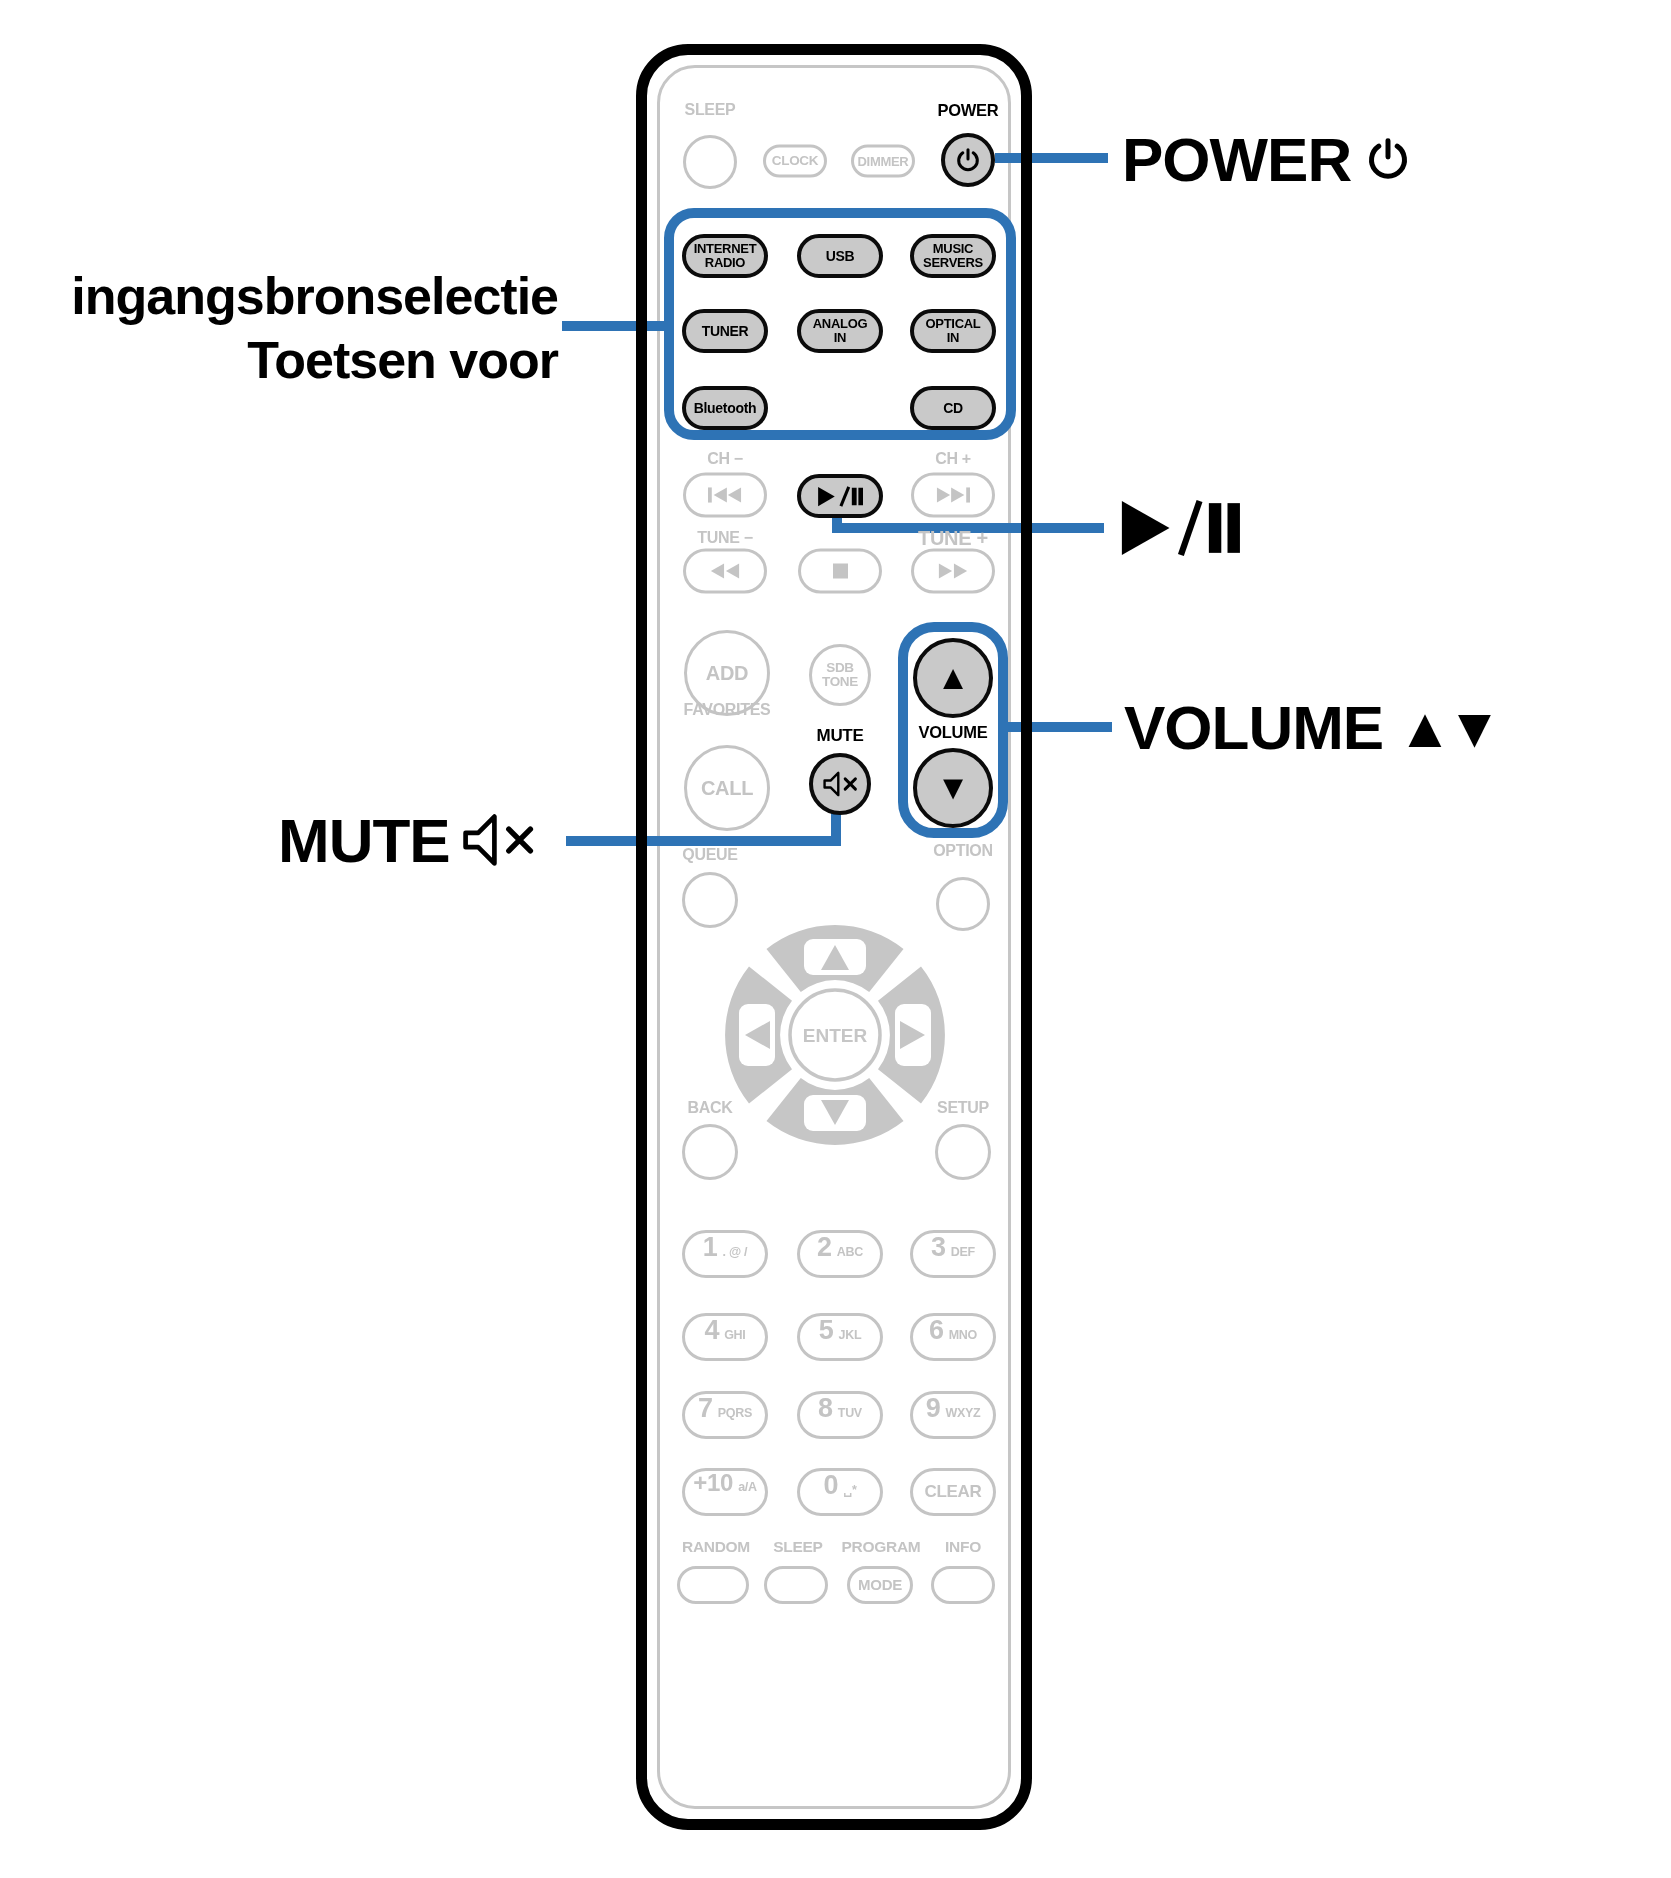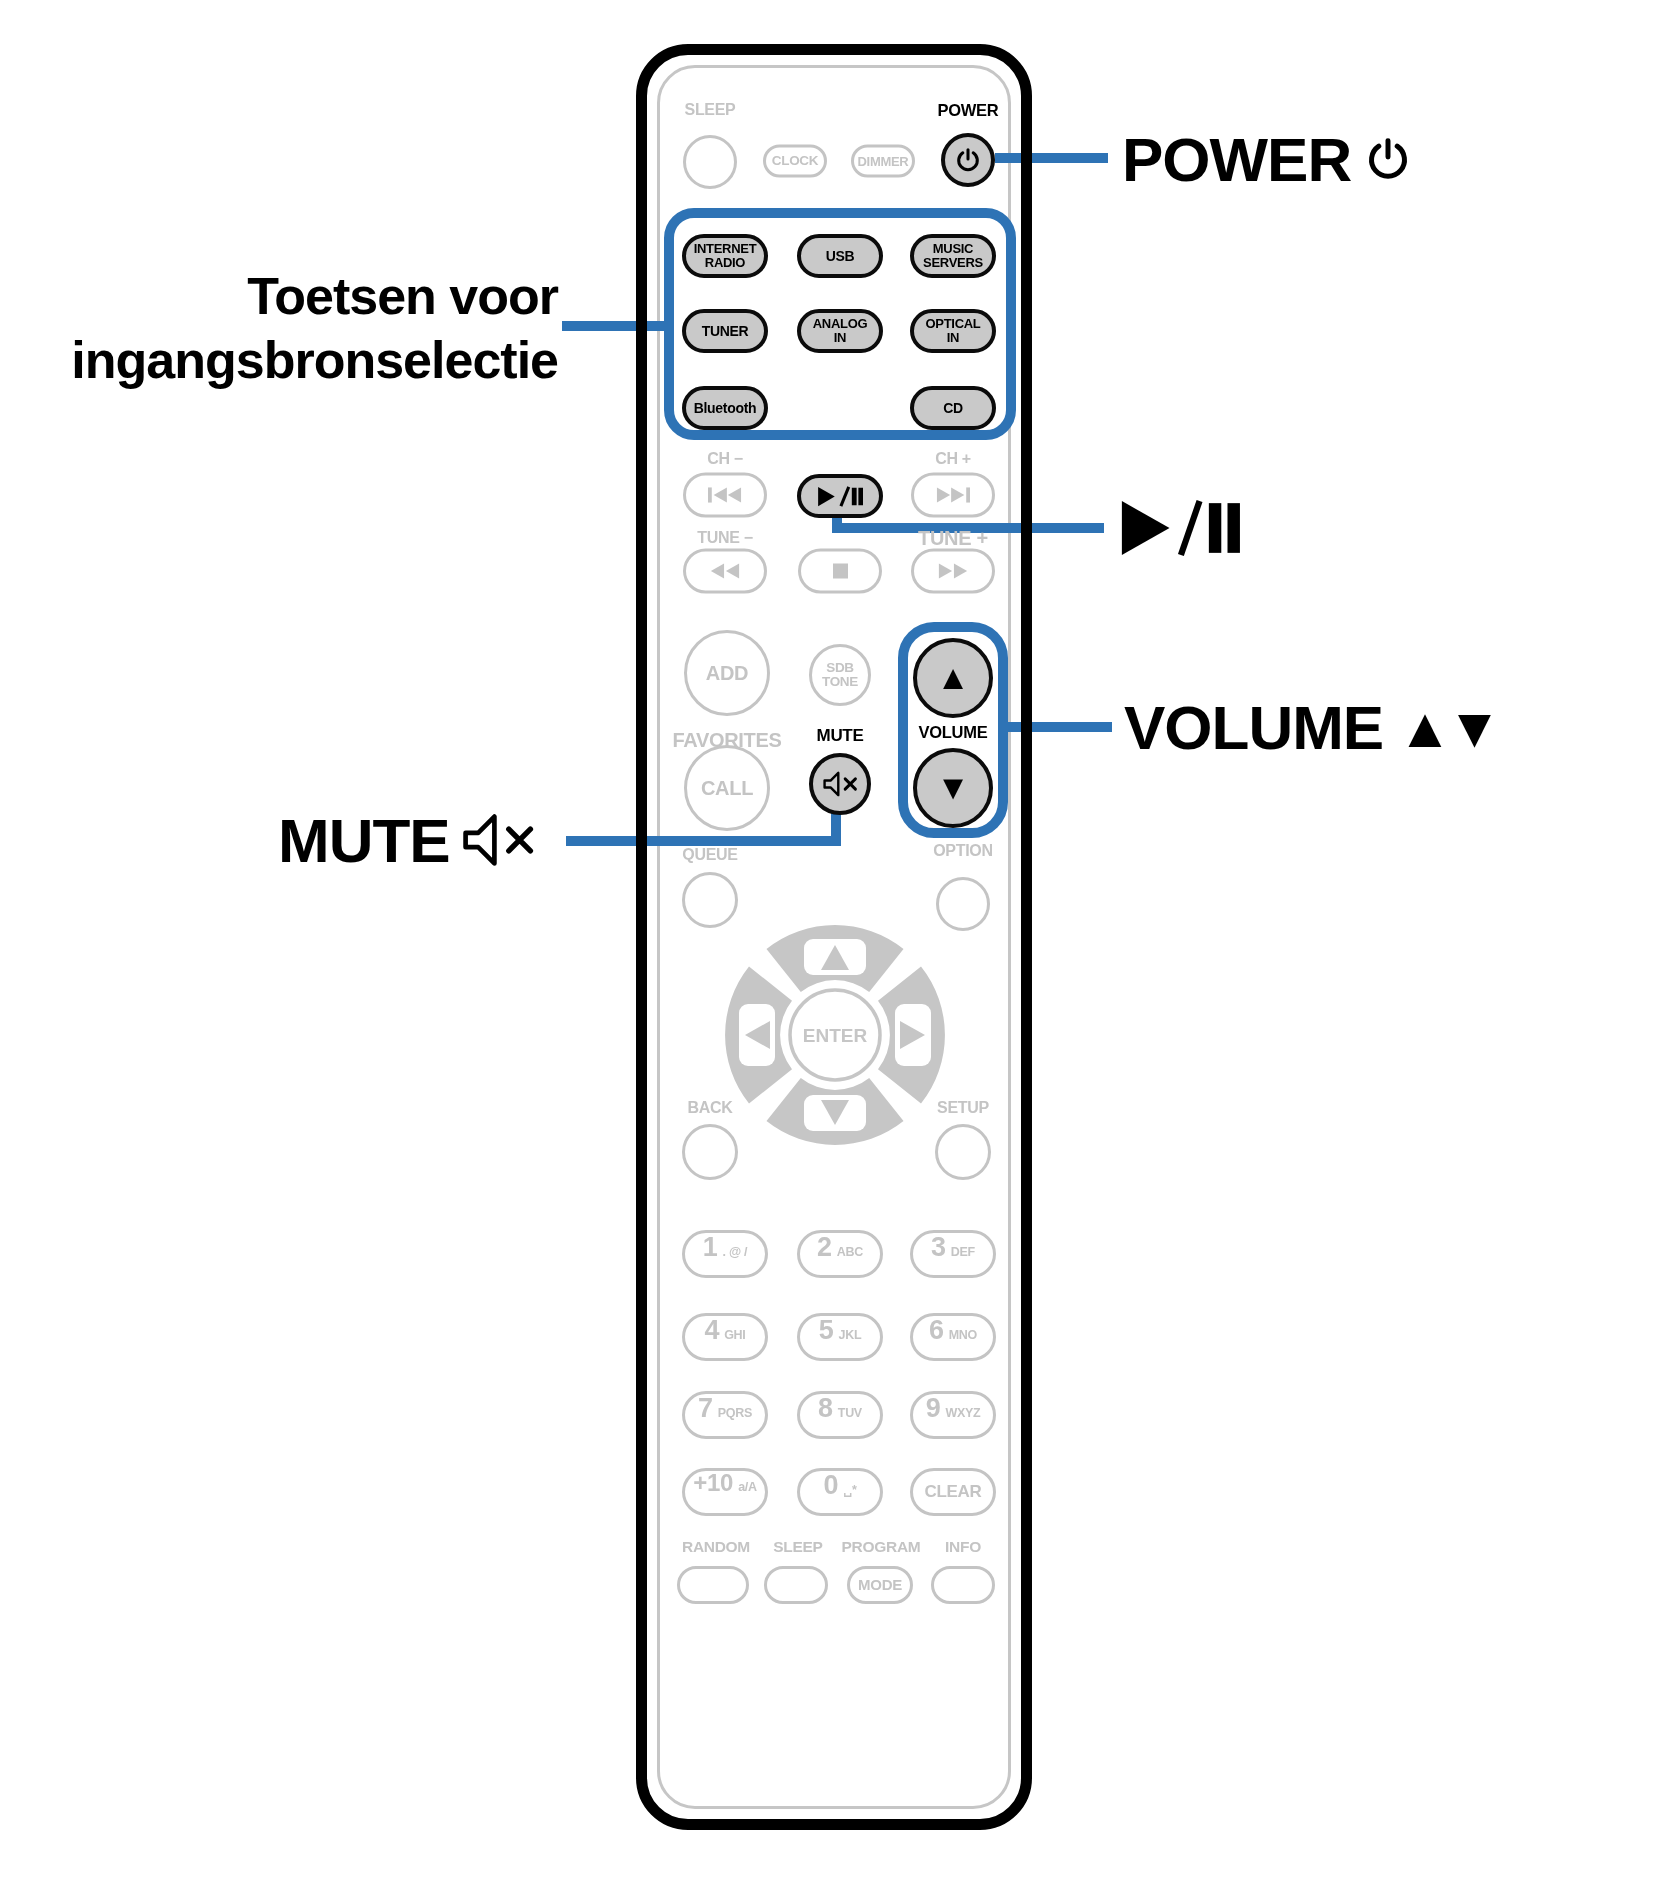--- a/index.html
+++ b/index.html
@@ -129,21 +129,21 @@
       <svg width="32" height="17" viewBox="0 0 34 18" fill="#c4c4c4">
         <polygon points="2,1 16,9 2,17"></polygon>
           <polygon points="18,1 32,9 18,17"></polygon>
       </svg>
     </span>
   </div>
 
   <div class="btn circle" style="left:727px;top:673px;width:86px;height:86px;font-size:20px;">ADD</div>
   <div class="btn circle" style="left:840px;top:675px;width:62px;height:62px;font-size:13.5px;">SDB
 TONE</div>
-  <div class="lbl" style="left:727px;top:740px;font-size:20px;">FAVORITES</div>
+  <div class="lbl" style="left:727px;top:710px;font-size:16px;">FAVORITES</div>
   <div class="lbl dark" style="left:840px;top:736px;font-size:17px;">MUTE</div>
   <div class="btn circle" style="left:727px;top:788px;width:86px;height:86px;font-size:20px;">CALL</div>
   <div class="btn circle active" style="left:840px;top:784px;width:62px;height:62px;">
     <span>
       <svg width="36" height="26" viewBox="0 0 42 30" fill="none" stroke="#000">
         <path d="M3 11 h7 l9 -9 v26 l-9 -9 h-7 z" stroke-width="2.8" stroke-linejoin="round"></path>
         <path d="M27 9 l12 12 M39 9 l-12 12" stroke-width="3.4" stroke-linecap="round"></path>
       </svg>
     </span>
   </div>
@@ -239,22 +239,22 @@
     <span>POWER</span>
     <span>
       <svg width="46" height="46" viewBox="0 0 24 24" fill="none" stroke="#000" stroke-width="2.6" stroke-linecap="round">
         <path d="M12 2.5 V11"></path>
           <path d="M7.2 5.3 A 8.6 8.6 0 1 0 16.8 5.3"></path>
       </svg>
     </span>
   </div>
 
   <div class="source-callout" style="left:6px;top:264px;width:552px;">
+    <div>ingangsbronselectie</div>
     <div>Toetsen voor</div>
-    <div>ingangsbronselectie</div>
   </div>
 
   <div class="callout" style="left:1120px;top:499px;height:58px;">
     <span>
       <svg width="128" height="58" viewBox="0 0 120 56">
         <polygon points="0,2 0,54 46,28" fill="#000"></polygon>
         <line x1="57" y1="54" x2="75" y2="2" stroke="#000" stroke-width="6"></line>
         <rect x="84" y="4" width="12" height="48" fill="#000"></rect>
         <rect x="102" y="4" width="12" height="48" fill="#000"></rect>
       </svg>

